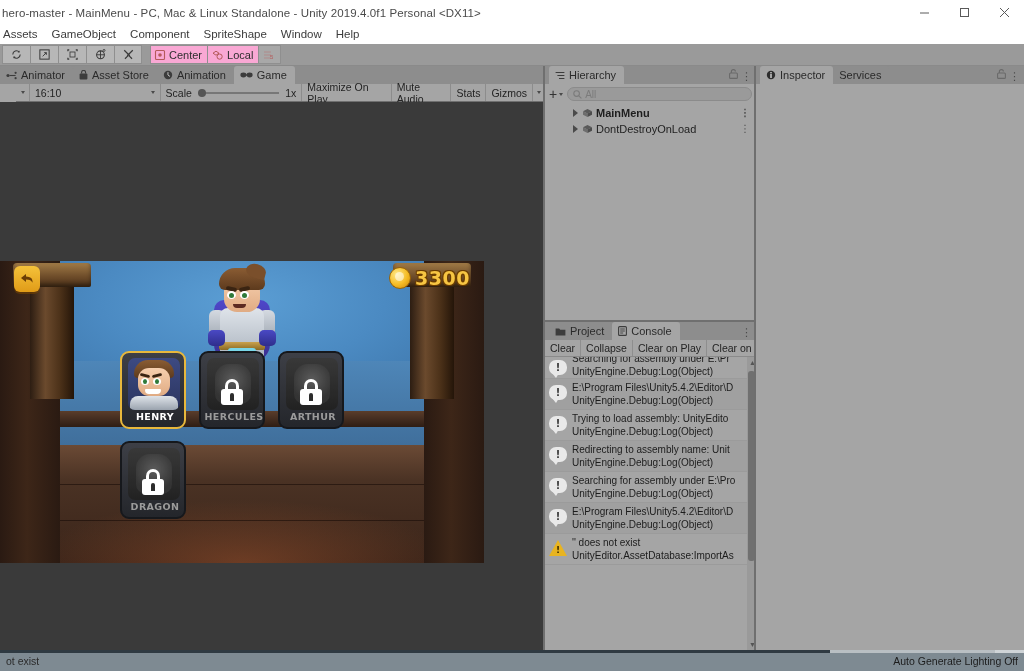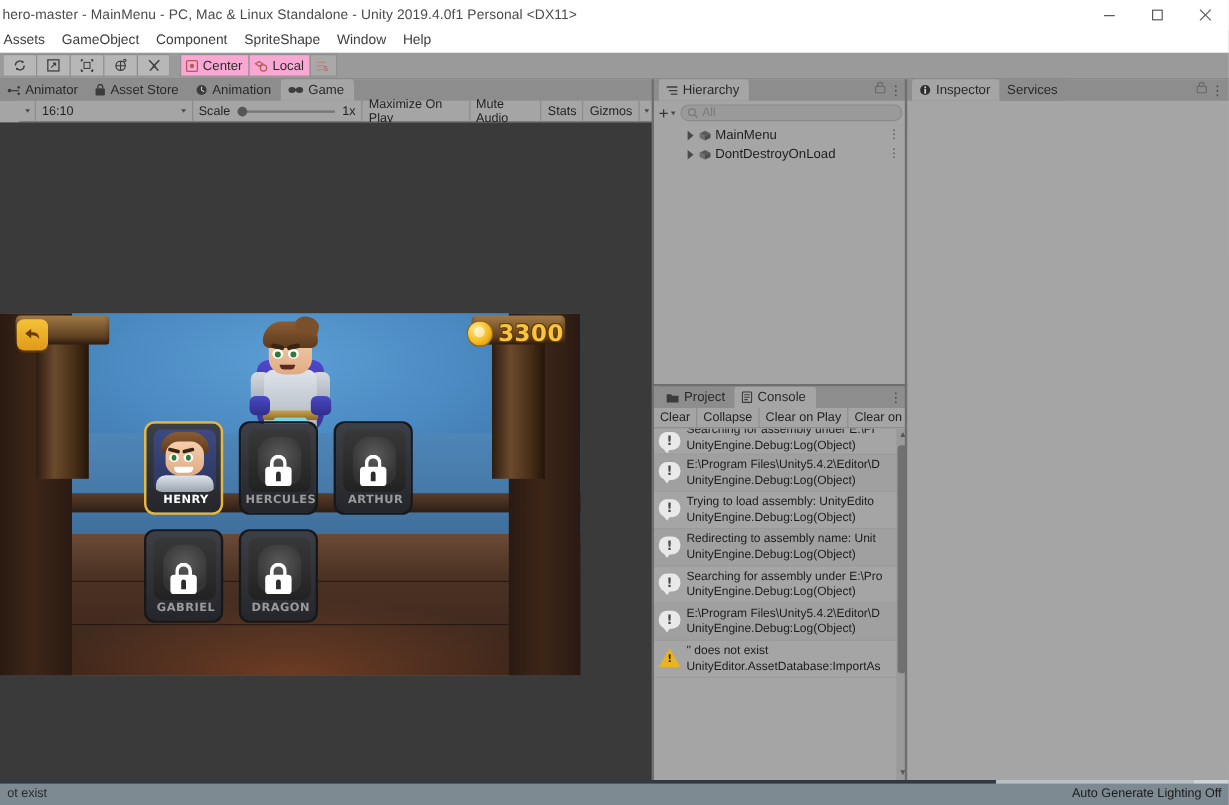--- a/index.html
+++ b/index.html
@@ -315,21 +315,21 @@
   .hier-list { flex: 1; background: #a5a5a5; padding-top: 1px; }
   .hier-row {
     height: 16px; display: flex; align-items: center; gap: 3px; padding-left: 14px;
     font-size: 11px; color: #1e1e1e; position: relative;
   }
   .hier-row .arrow {
     width: 0; height: 0; border-top: 4px solid transparent; border-bottom: 4px solid transparent;
     border-left: 5px solid #4a4a4a; margin-right: 1px;
   }
   .hier-row .gobj { color: #3c3c3c; display: flex; align-items: center; }
-  .hier-row.bold { font-weight: normal; }
+  .hier-row.bold { font-weight: bold; }
   .rowdots { position: absolute; right: 6px; color: #4d4d4d; font-size: 10px; line-height: 8px; }
 
   
   .conpanel {
     position: absolute; left: 545px; top: 322px; width: 211px; height: 328px;
     background: #a5a5a5; display: flex; flex-direction: column;
   }
   .con-toolbar {
     height: 17px; background: #a5a5a5; display: flex; align-items: center;
     border-bottom: 1px solid #8a8a8a;
@@ -700,33 +700,20 @@
                     <div class="body"></div>
                     <div class="kh"></div>
                 </div>
                 <div class="cc-name">ARTHUR</div>
               </div>
             </div>
           </div>
 
           <div class="charrow">
 
-            <div class="charcard cc-locked">
-              <div class="cc-frame">
-                <div class="cc-portrait">
-                    <div class="ghost-face"></div>
-                  </div>
-                <div class="cc-lock">
-                  <div class="shackle"></div>
-                    <div class="body"></div>
-                    <div class="kh"></div>
-                </div>
-                <div class="cc-name">GABRIEL</div>
-              </div>
-            </div>
 
             <div class="charcard cc-locked">
               <div class="cc-frame">
                 <div class="cc-portrait">
                     <div class="ghost-face"></div>
                   </div>
                 <div class="cc-lock">
                   <div class="shackle"></div>
                     <div class="body"></div>
                     <div class="kh"></div>

